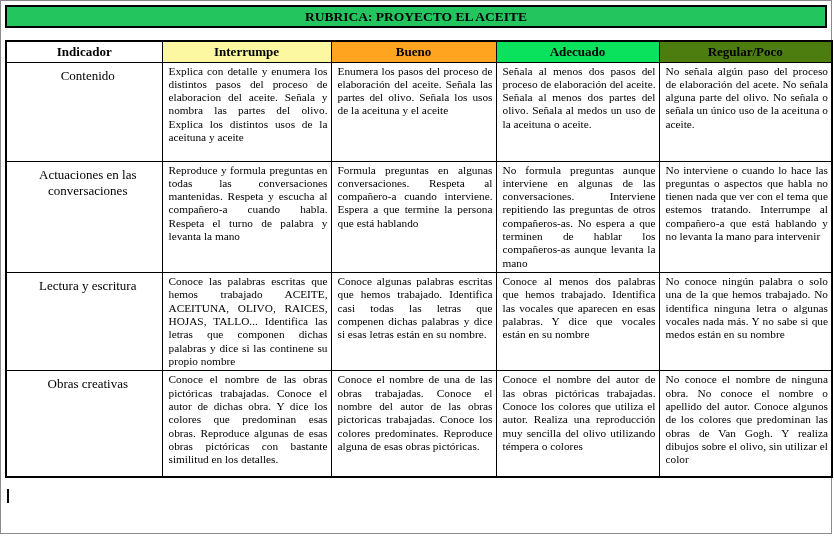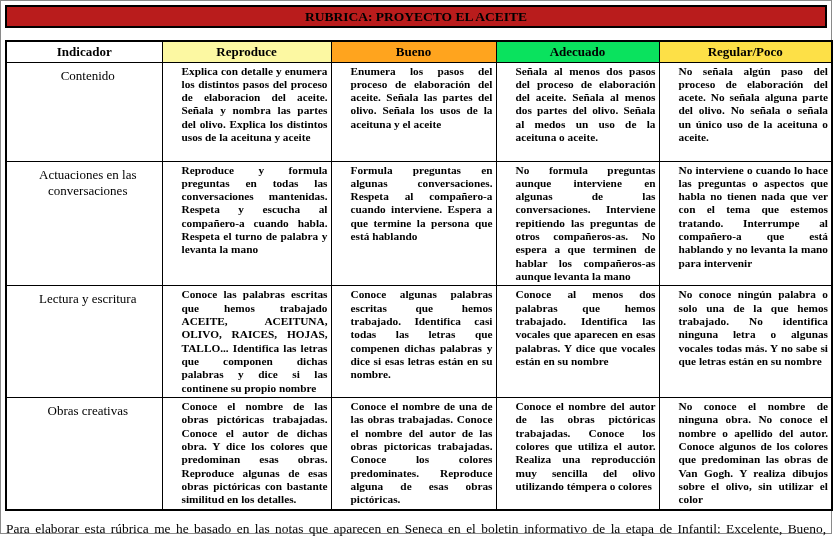--- a/index.html
+++ b/index.html
@@ -50,22 +50,21 @@
     text-align: center;
     vertical-align: top;
     font-size: 13px;
     padding: 5px 4px 2px 11px;
   }
   td.cell {
     vertical-align: top;
     text-align: justify;
     font-size: 11.3px;
     line-height: 1.18;
-    padding: 2px 3px 2px 19px;
-    font-weight: bold;
+    padding: 2px 3px 2px 6px;
   }
   tr.r1 { height: 99px; }
   tr.r2 { height: 107px; }
   tr.r3 { height: 97px; margin-left: 8px; }
   tr.r4 { height: 106px; }
   .footer-note {
     margin: 8px 5px 0 5px;
     font-size: 13.4px;
     line-height: 1.5;
     text-align: justify;
@@ -77,39 +76,39 @@
     background: #000;
     vertical-align: text-bottom;
     margin-left: 1px;
   }
 </style>
 </head>
 <body>
 
 <div class="page">
 
-  <div class="title-bar" style="background-color: #b91c1c;">RUBRICA: PROYECTO EL ACEITE</div>
+  <div class="title-bar" style="background-color: #22c55e;">RUBRICA: PROYECTO EL ACEITE</div>
 
   <div class="gap"></div>
 
   <table class="rubric">
     <colgroup>
       <col style="width:156px">
       <col style="width:169px">
       <col style="width:165px">
       <col style="width:163px">
       <col style="width:173px">
     </colgroup>
     <thead>
       <tr>
         <th class="hdr">Indicador</th>
-        <th class="hdr" style="background-color: rgb(252, 248, 162);">Reproduce</th>
+        <th class="hdr" style="background-color: rgb(252, 248, 162);">Interrumpe</th>
         <th class="hdr" style="background-color: rgb(255, 164, 30);">Bueno</th>
         <th class="hdr" style="background-color: rgb(10, 226, 94);">Adecuado</th>
-        <th class="hdr" style="background-color: #fde047;">Regular/Poco</th>
+        <th class="hdr" style="background-color: #4d7c0f;">Regular/Poco</th>
       </tr>
     </thead>
     <tbody>
       <tr class="r1">
         <td class="ind">Contenido</td>
         <td class="cell">Explica con detalle y enumera los distintos pasos del proceso de elaboracion del aceite. Señala y nombra las partes del olivo. Explica los distintos usos de la aceituna y aceite</td>
         <td class="cell">Enumera los pasos del proceso de elaboración del aceite. Señala las partes del olivo. Señala los usos de la aceituna y el aceite</td>
         <td class="cell">Señala al menos dos pasos del proceso de elaboración del aceite. Señala al menos dos partes del olivo. Señala al medos un uso de la aceituna o aceite.</td>
         <td class="cell">No señala algún paso del proceso de elaboración del acete. No señala alguna parte del olivo. No señala o señala un único uso de la aceituna o aceite.</td>
       </tr>
@@ -118,27 +117,27 @@
         <td class="cell">Reproduce y formula preguntas en todas las conversaciones mantenidas. Respeta y escucha al compañero-a cuando habla. Respeta el turno de palabra y levanta la mano</td>
         <td class="cell">Formula preguntas en algunas conversaciones. Respeta al compañero-a cuando interviene. Espera a que termine la persona que está hablando</td>
         <td class="cell">No formula preguntas aunque interviene en algunas de las conversaciones. Interviene repitiendo las preguntas de otros compañeros-as. No espera a que terminen de hablar los compañeros-as aunque levanta la mano</td>
         <td class="cell">No interviene o cuando lo hace las preguntas o aspectos que habla no tienen nada que ver con el tema que estemos tratando. Interrumpe al compañero-a que está hablando y no levanta la mano para intervenir</td>
       </tr>
       <tr class="r3">
         <td class="ind">Lectura y escritura</td>
         <td class="cell">Conoce las palabras escritas que hemos trabajado ACEITE, ACEITUNA, OLIVO, RAICES, HOJAS, TALLO... Identifica las letras que componen dichas palabras y dice si las continene su propio nombre</td>
         <td class="cell">Conoce algunas palabras escritas que hemos trabajado. Identifica casi todas las letras que compenen dichas palabras y dice si esas letras están en su nombre.</td>
         <td class="cell">Conoce al menos dos palabras que hemos trabajado. Identifica las vocales que aparecen en esas palabras. Y dice que vocales están en su nombre</td>
-        <td class="cell">No conoce ningún palabra o solo una de la que hemos trabajado. No identifica ninguna letra o algunas vocales todas más. Y no sabe si que letras están en su nombre</td>
+        <td class="cell">No conoce ningún palabra o solo una de la que hemos trabajado. No identifica ninguna letra o algunas vocales nada más. Y no sabe si que medos están en su nombre</td>
       </tr>
       <tr class="r4">
         <td class="ind">Obras creativas</td>
         <td class="cell">Conoce el nombre de las obras pictóricas trabajadas. Conoce el autor de dichas obra. Y dice los colores que predominan esas obras. Reproduce algunas de esas obras pictóricas con bastante similitud en los detalles.</td>
         <td class="cell">Conoce el nombre de una de las obras trabajadas. Conoce el nombre del autor de las obras pictoricas trabajadas. Conoce los colores predominates. Reproduce alguna de esas obras pictóricas.</td>
         <td class="cell">Conoce el nombre del autor de las obras pictóricas trabajadas. Conoce los colores que utiliza el autor. Realiza una reproducción muy sencilla del olivo utilizando témpera o colores</td>
         <td class="cell">No conoce el nombre de ninguna obra. No conoce el nombre o apellido del autor. Conoce algunos de los colores que predominan las obras de Van Gogh. Y realiza dibujos sobre el olivo, sin utilizar el color</td>
       </tr>
     </tbody>
   </table>
 
-  <p class="footer-note"><span>Para elaborar esta rúbrica me he basado en las notas que aparecen en Seneca en el boletin informativo de la etapa de Infantil: Excelente, Bueno, Adecuado, Regular y Poco. Éstas dos últimas notas equivalen a insuficiente.4</span><span class="caret"></span></p>
+  <p class="footer-note"><span class="caret"></span></p>
 
 </div>
 
 </body></html>

